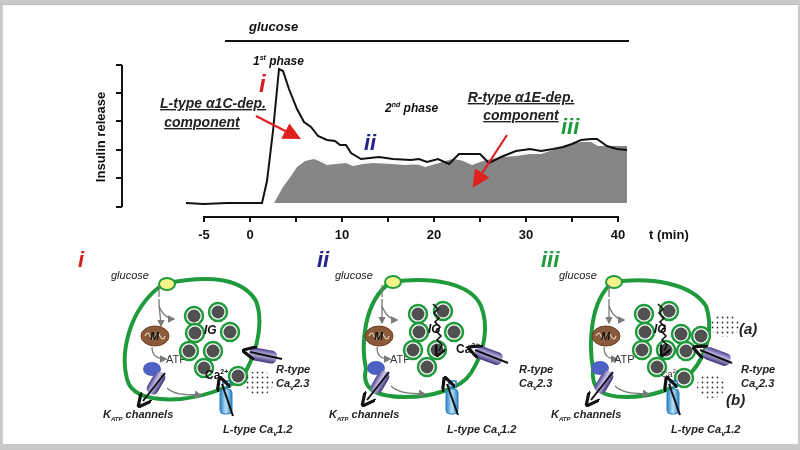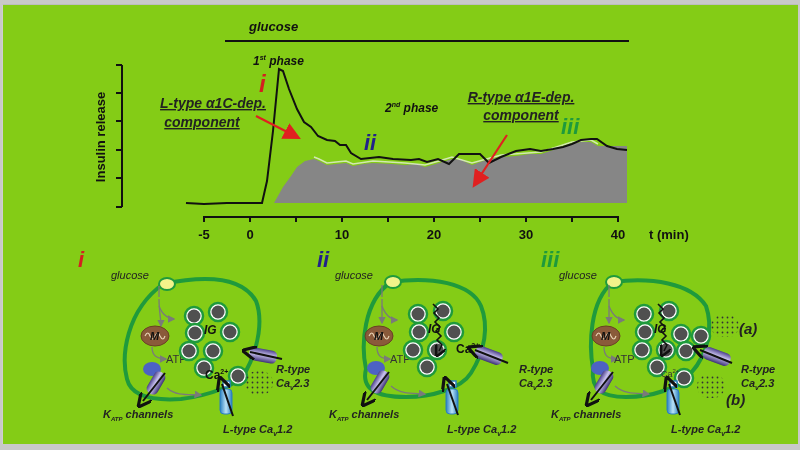--- a/index.html
+++ b/index.html
@@ -1,17 +1,17 @@
 <!DOCTYPE html>
 <html><head>
   <meta charset="utf-8">
   <style>
     html, body { margin:0; padding:0; }
     body { width:800px; height:450px; overflow:hidden; background:#c9c9c9; font-family:"Liberation Sans", sans-serif; }
-    .frame { position:absolute; left:2px; top:4px; width:796px; height:440px; background:#84cc16; border-top:1px solid #bdbdbd; border-left:1px solid #cfcfcf; box-sizing:border-box; }
+    .frame { position:absolute; left:2px; top:4px; width:796px; height:440px; background:#ffffff; border-top:1px solid #bdbdbd; border-left:1px solid #cfcfcf; box-sizing:border-box; }
     svg text { font-family:"Liberation Sans", sans-serif; }
   </style>
 </head>
 <body>
 
 <div class="frame">
 <svg width="800" height="450" viewBox="0 0 800 450" style="position:absolute;left:-2px;top:-4px">
   <defs>
     <linearGradient id="chanPurple" x1="0" y1="0" x2="0" y2="1">
       <stop offset="0" stop-color="#4b3f8a"></stop>

